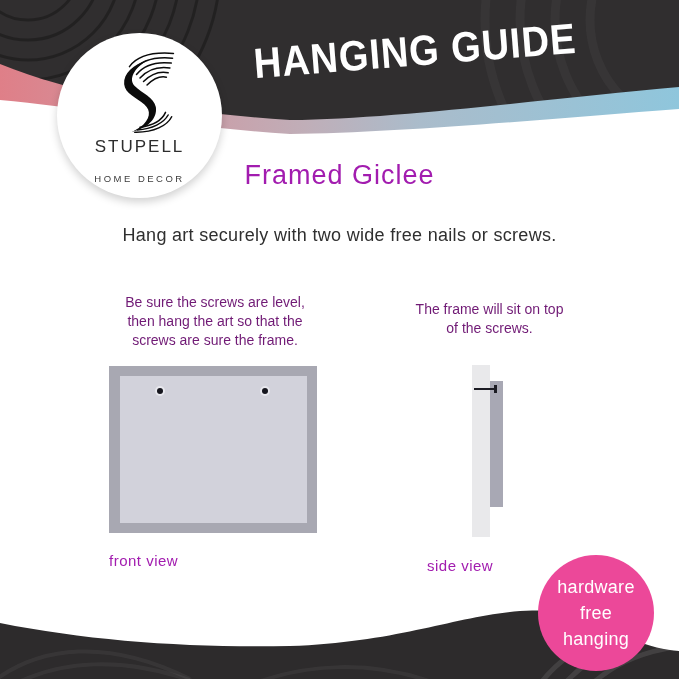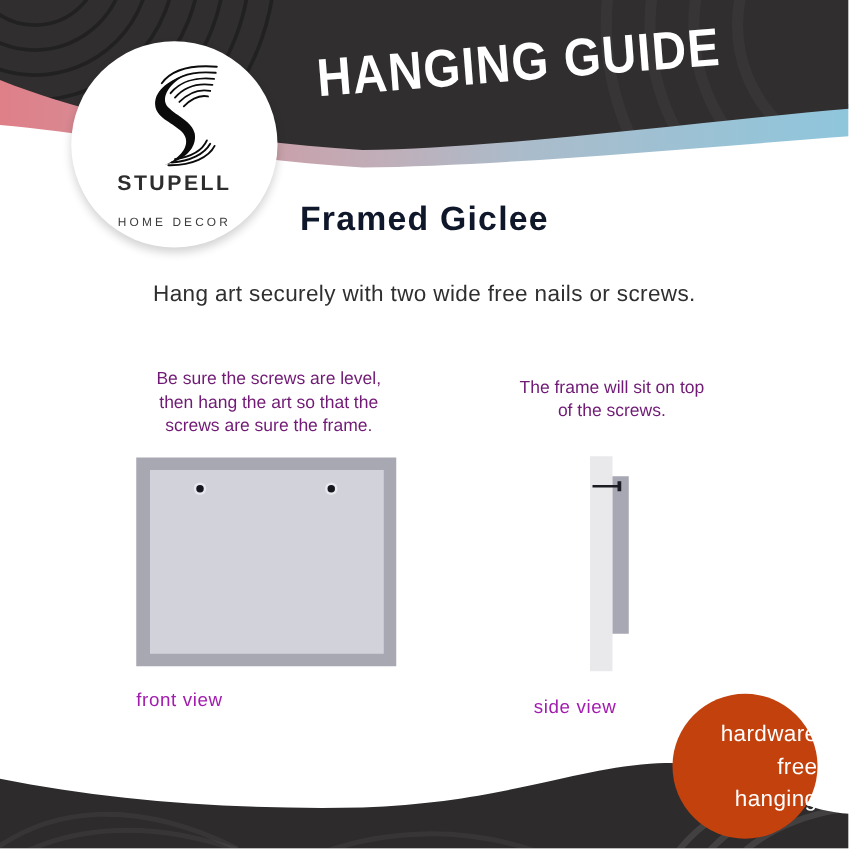--- a/index.html
+++ b/index.html
@@ -16,26 +16,26 @@
     transform-origin:center;
   }
   
   .logo-circle{
     position:absolute;left:57px;top:33px;width:165px;height:165px;z-index:3;
     background:#ffffff;border-radius:50%;
     box-shadow:0 4px 8px rgba(0,0,0,0.18);
     display:flex;flex-direction:column;align-items:center;
   }
   .logo-s{margin-top:16px;width:92px;height:88px;}
-  .logo-brand{font-size:17px;letter-spacing:2px;color:#2d2d2d;margin-top:0px;font-weight:700;}
+  .logo-brand{font-size:17px;letter-spacing:2px;color:#2d2d2d;margin-top:0px;font-weight:400;}
   .logo-tagline{font-size:9.5px;letter-spacing:2.5px;color:#3c3c3c;margin-top:16px;}
   
   .product-heading{
     position:absolute;top:160px;left:0;width:679px;text-align:center;
-    font-size:27px;font-weight:700;color:#0f172a;letter-spacing:1px;z-index:2;
+    font-size:27px;font-weight:400;color:#a21caf;letter-spacing:1px;z-index:2;
   }
   .instruction{
     position:absolute;top:225px;left:0;width:679px;text-align:center;
     font-size:18px;color:#2f2f2f;letter-spacing:0.3px;
   }
   
   .caption{font-size:14px;line-height:19px;color:#701a75;text-align:center;position:absolute;}
   .caption-front{left:80px;top:293px;width:270px;}
   .caption-side{left:382px;top:300px;width:215px;}
   
@@ -51,22 +51,22 @@
   .nail-head{position:absolute;left:494px;top:385px;width:3px;height:8px;background:#1c1c24;}
   
   .view-label{position:absolute;font-size:15px;color:#a21caf;text-align:left;letter-spacing:0.5px;}
   .label-front{left:109px;top:552px;width:208px;}
   .label-side{left:427px;top:557px;width:120px;}
   
   .footer-svg{position:absolute;left:0;bottom:0;z-index:1;}
   
   .badge{
     position:absolute;left:538px;top:555px;width:116px;height:116px;z-index:2;
-    background:#c2410c;border-radius:50%;color:#ffffff;
-    display:flex;flex-direction:column;align-items:flex-end;justify-content:center;
+    background:#ec4899;border-radius:50%;color:#ffffff;
+    display:flex;flex-direction:column;align-items:center;justify-content:center;
     font-size:18px;line-height:26px;text-align:center;letter-spacing:0.3px;
   }
 </style>
 </head>
 <body>
 
 <div class="canvas">
 
   <svg class="header-svg" width="679" height="140" viewBox="0 0 679 140">
     <defs>

